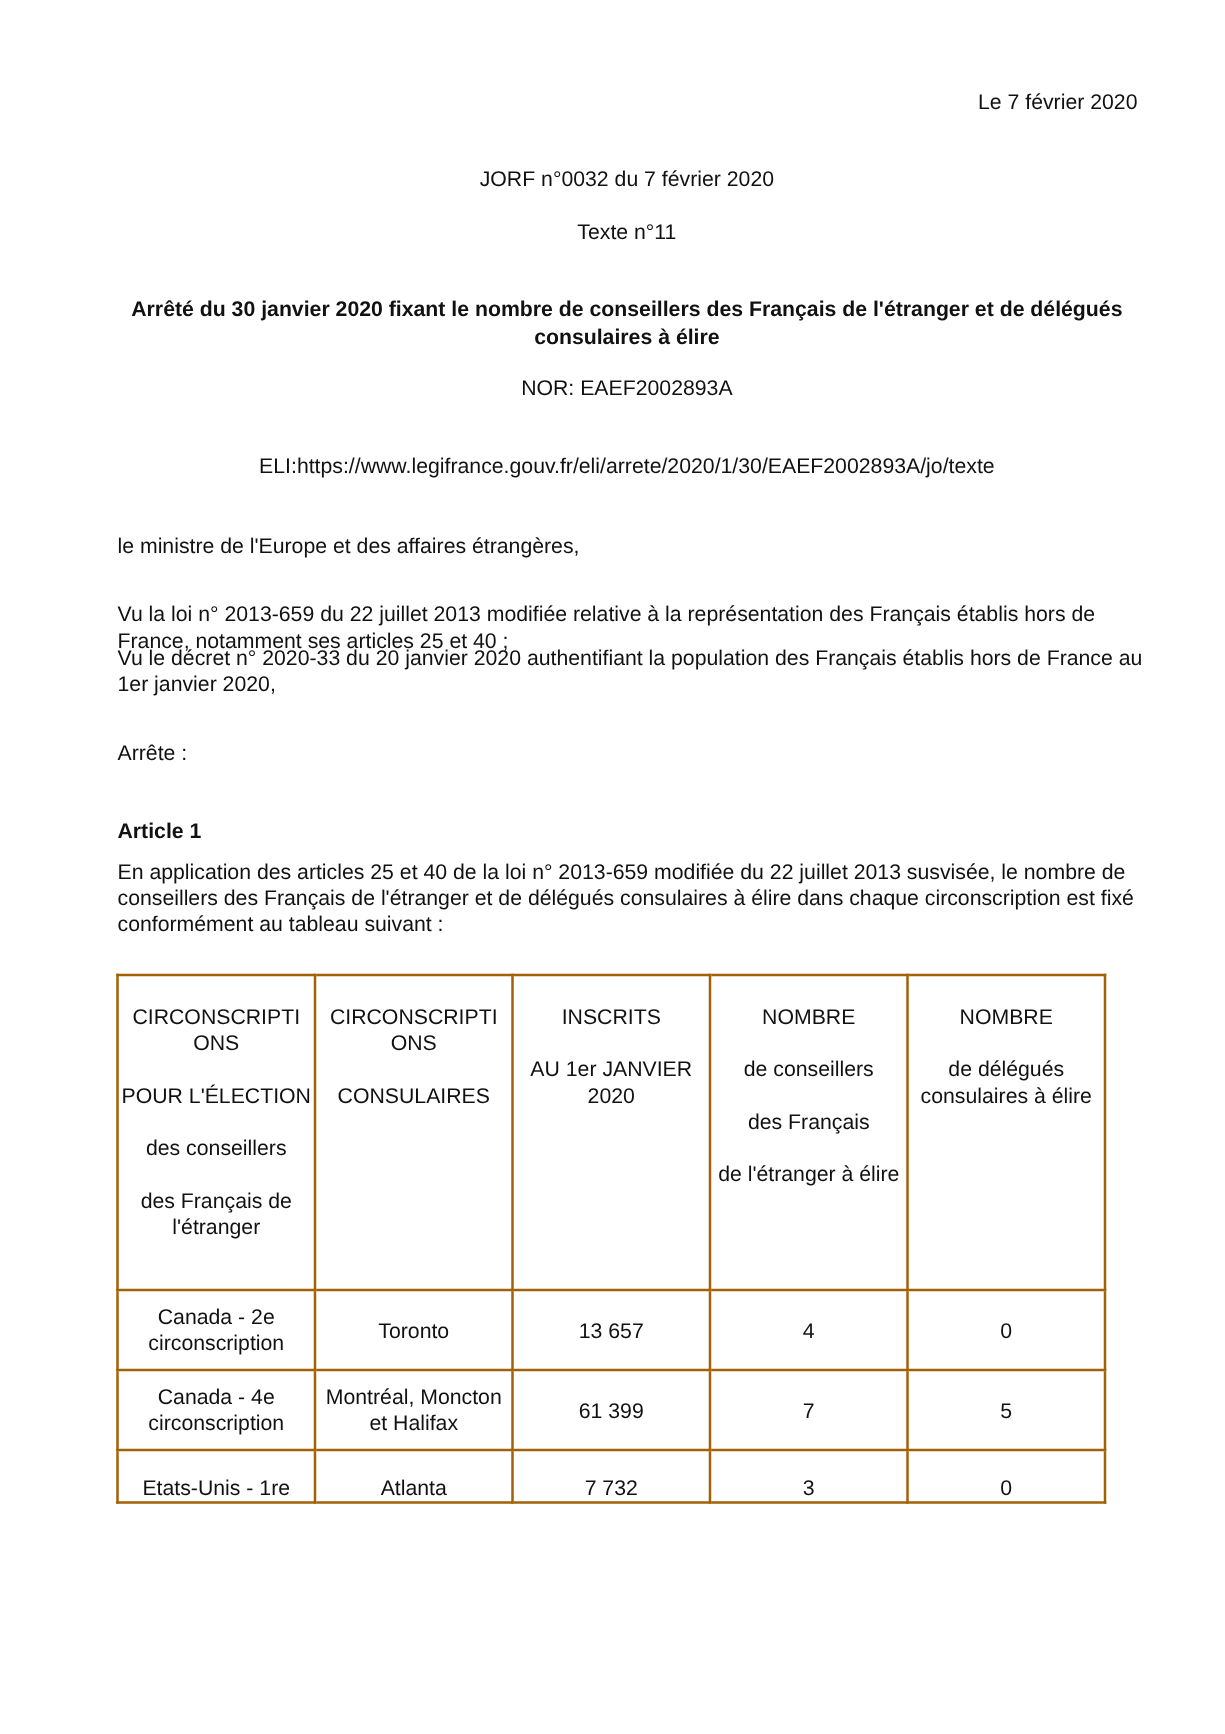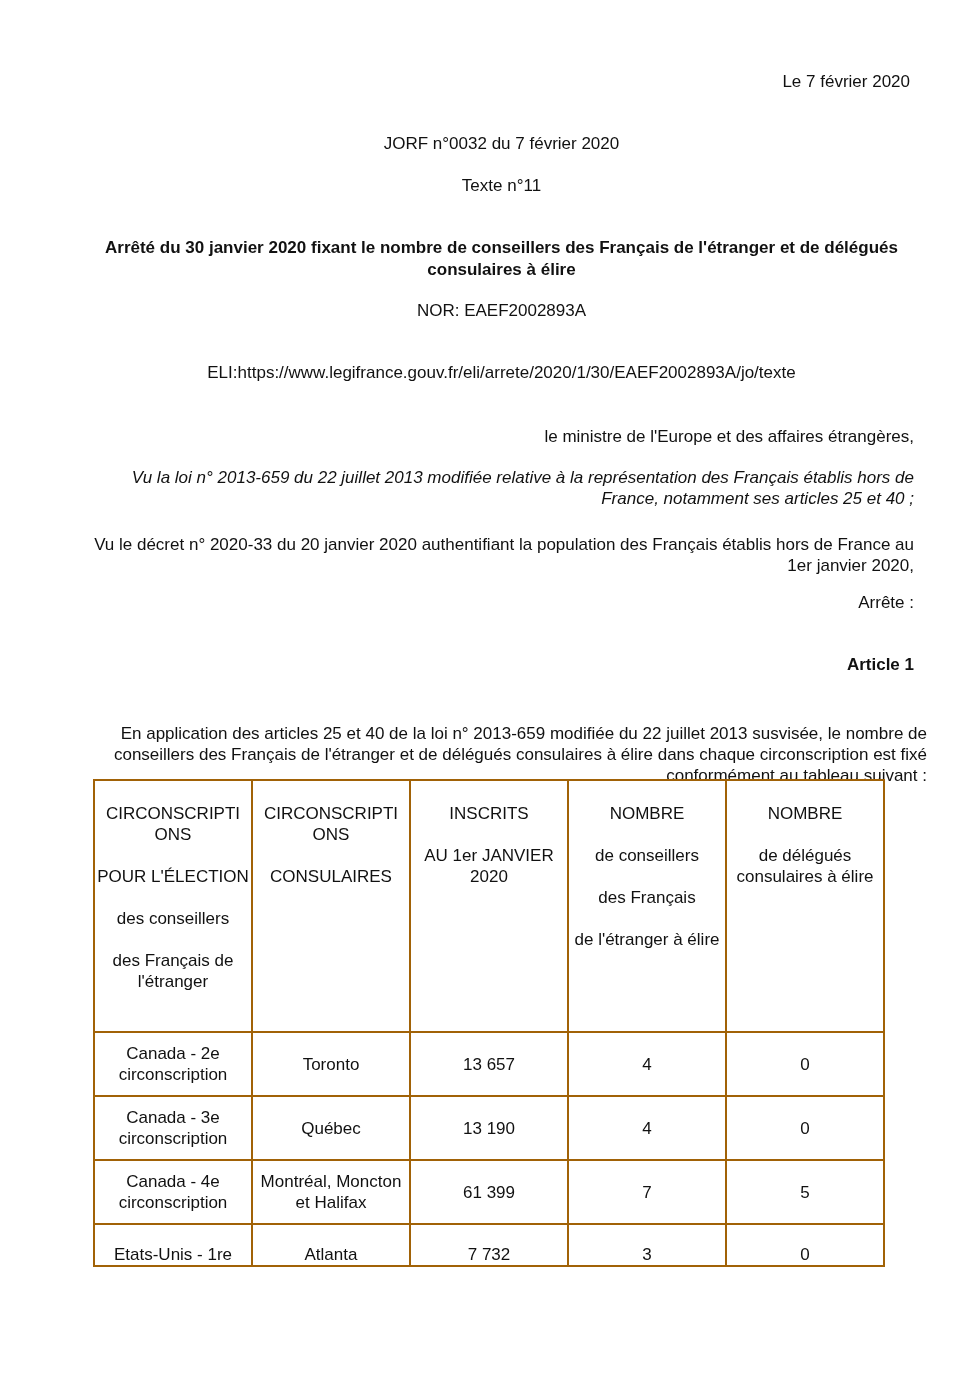--- a/index.html
+++ b/index.html
@@ -6,27 +6,27 @@
   body { width: 980px; height: 1387px; position: relative; overflow: hidden;
          font-family: "Liberation Sans", sans-serif; color: #111; font-size: 17px; }
   .abs { position: absolute; }
   .date { top: 72px; right: 70px; font-size: 17px; text-align: right; }
   .center { left: 0; width: 1003px; text-align: center; }
   .jorf { top: 134px; }
   .texte { top: 176px; }
   .title { top: 237px; left: 100px; width: 803px; text-align: center; font-weight: bold; line-height: 22px; font-size: 17px; }
   .nor { top: 301px; }
   .eli { top: 363px; }
-  .para { left: 94px; width: 820px; line-height: 21px; text-align: right; }
+  .para { left: 94px; width: 820px; line-height: 21px; }
   .p1 { top: 426px; }
-  .p2 { top: 467px; font-style: italic; }
-  .p3 { top: 534px; }
+  .p2 { top: 481px; }
+  .p3 { top: 516px; }
   .p4 { top: 592px; }
   .art { top: 654px; font-weight: bold; }
-  .p5 { top: 723px; margin-left: 13px; }
+  .p5 { top: 687px; }
   table { position: absolute; top: 779px; left: 93px; border-collapse: collapse; table-layout: fixed; width: 792px; }
   td, th { border: 2px solid #a16207; text-align: center; vertical-align: top; font-weight: normal; padding: 0; font-size: 17px; line-height: 21px; }
   th { height: 228px; padding-top: 22px; }
   th .gap { display: block; height: 21px; }
   td { height: 62px; vertical-align: middle; }
   tr.last td { height: 40px; vertical-align: bottom; padding-bottom: 0; }
 </style>
 </head>
 <body>
 
@@ -82,27 +82,20 @@
   </thead>
   <tbody>
     <tr>
       <td>Canada - 2e circonscription</td>
       <td>Toronto</td>
       <td>13 657</td>
       <td>4</td>
       <td>0</td>
     </tr>
     <tr>
-      <td>Canada - 3e circonscription</td>
-      <td>Québec</td>
-      <td>13 190</td>
-      <td>4</td>
-      <td>0</td>
-    </tr>
-    <tr>
       <td>Canada - 4e circonscription</td>
       <td>Montréal, Moncton et Halifax</td>
       <td>61 399</td>
       <td>7</td>
       <td>5</td>
     </tr>
     <tr class="last">
       <td>Etats-Unis - 1re</td>
       <td>Atlanta</td>
       <td>7 732</td>

